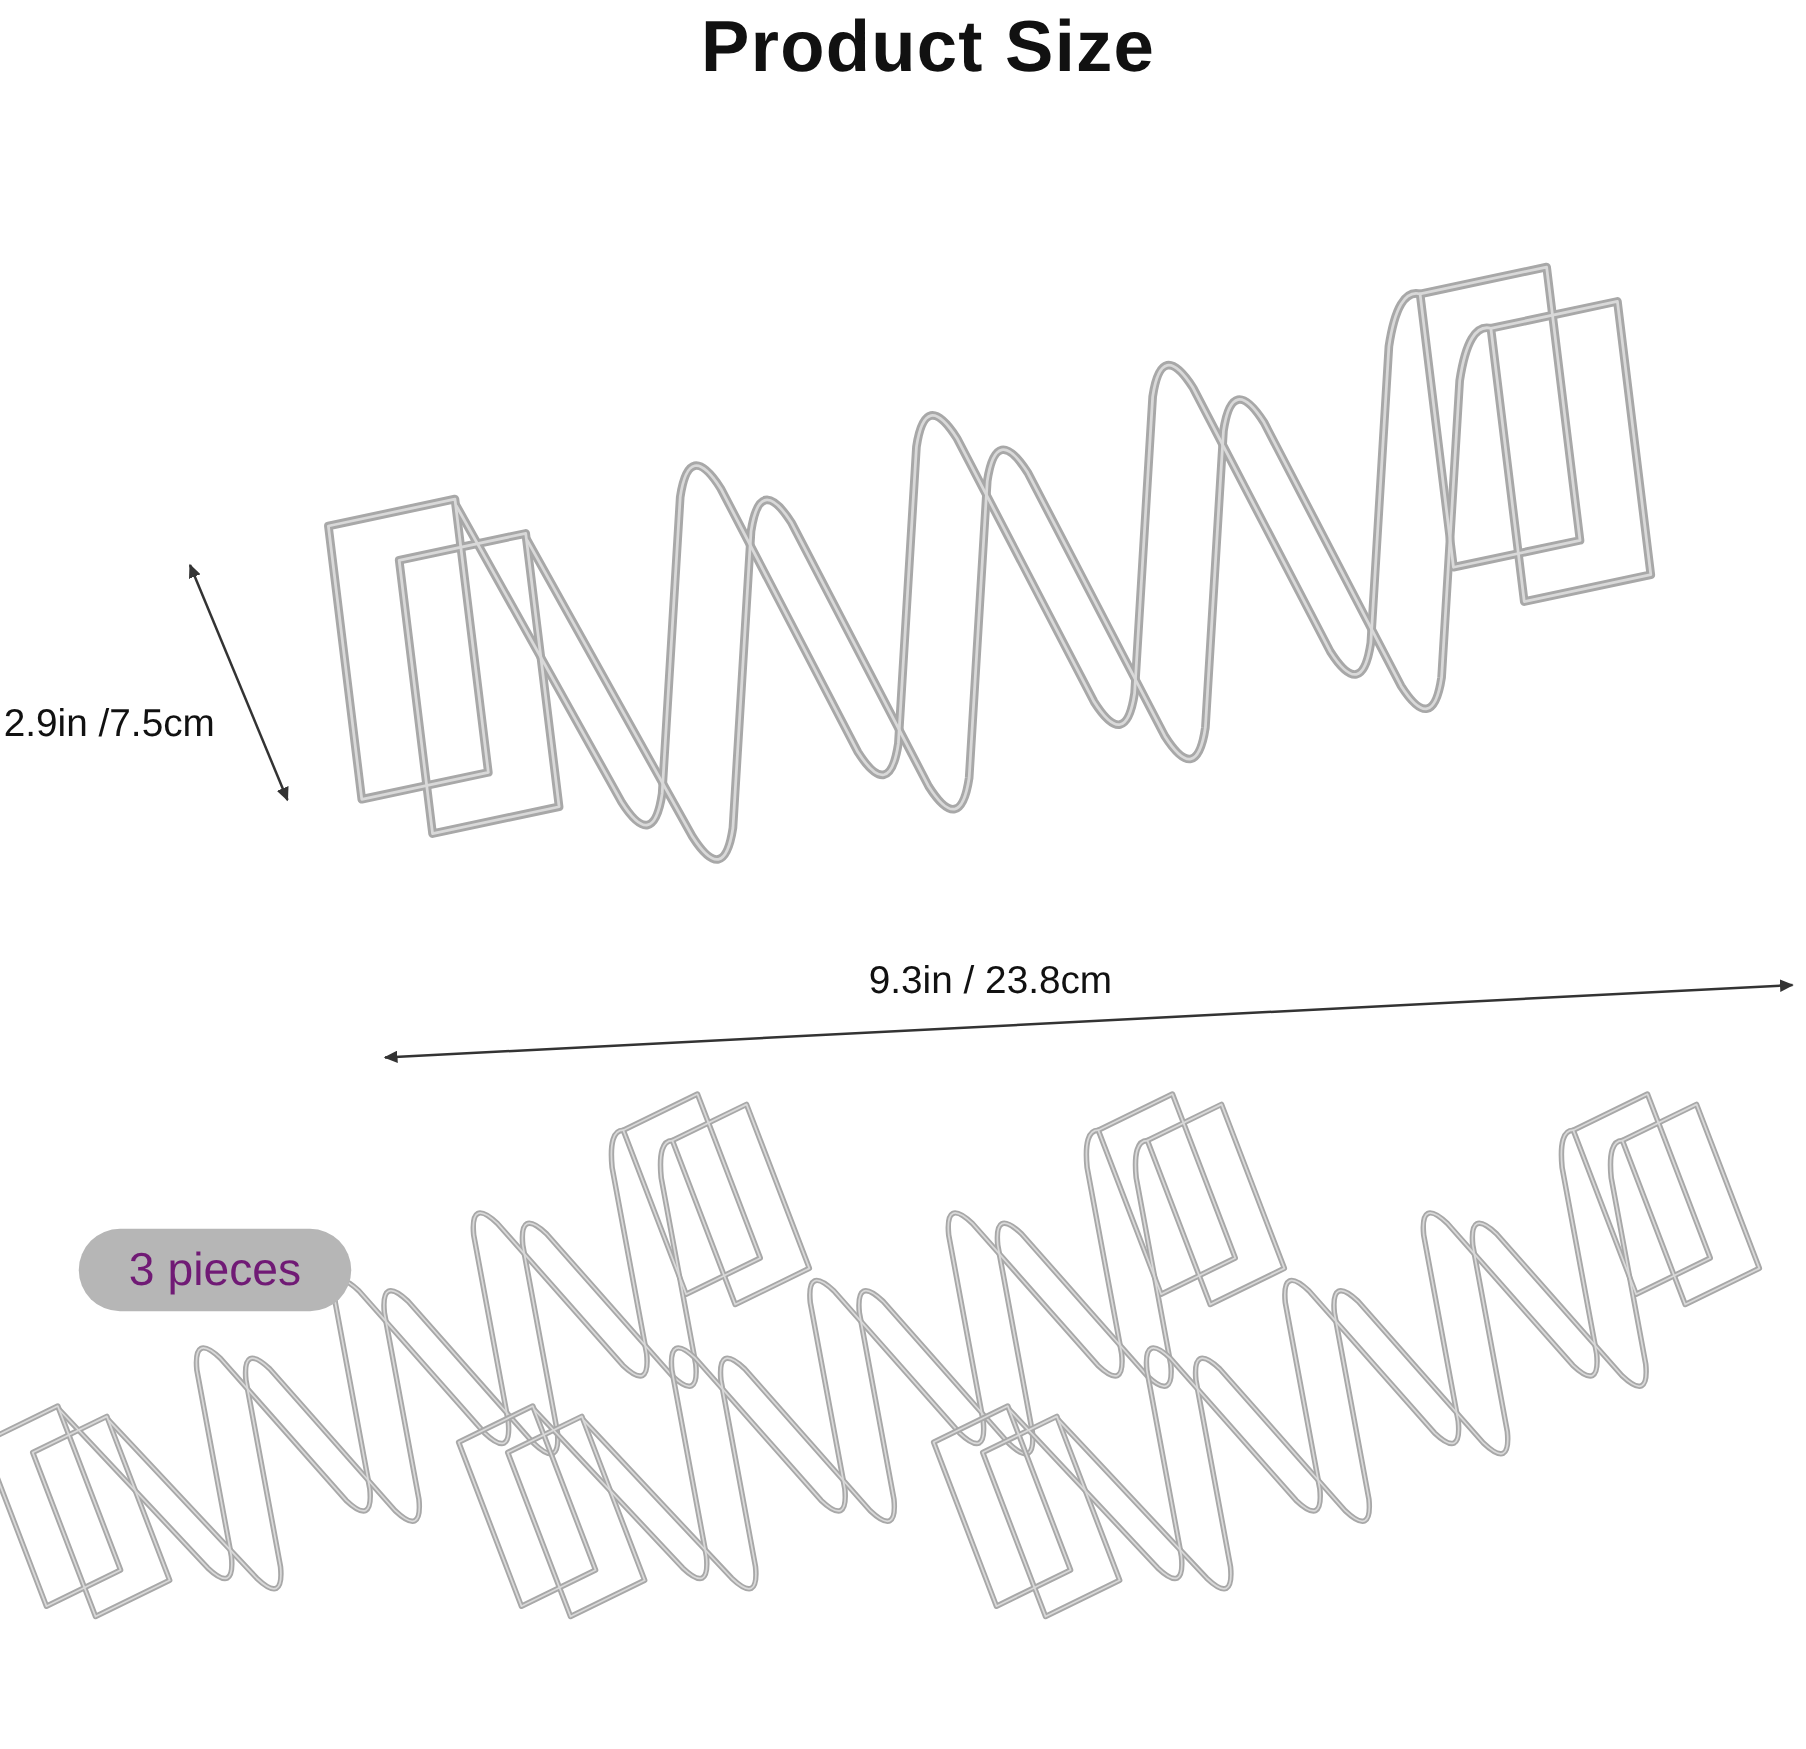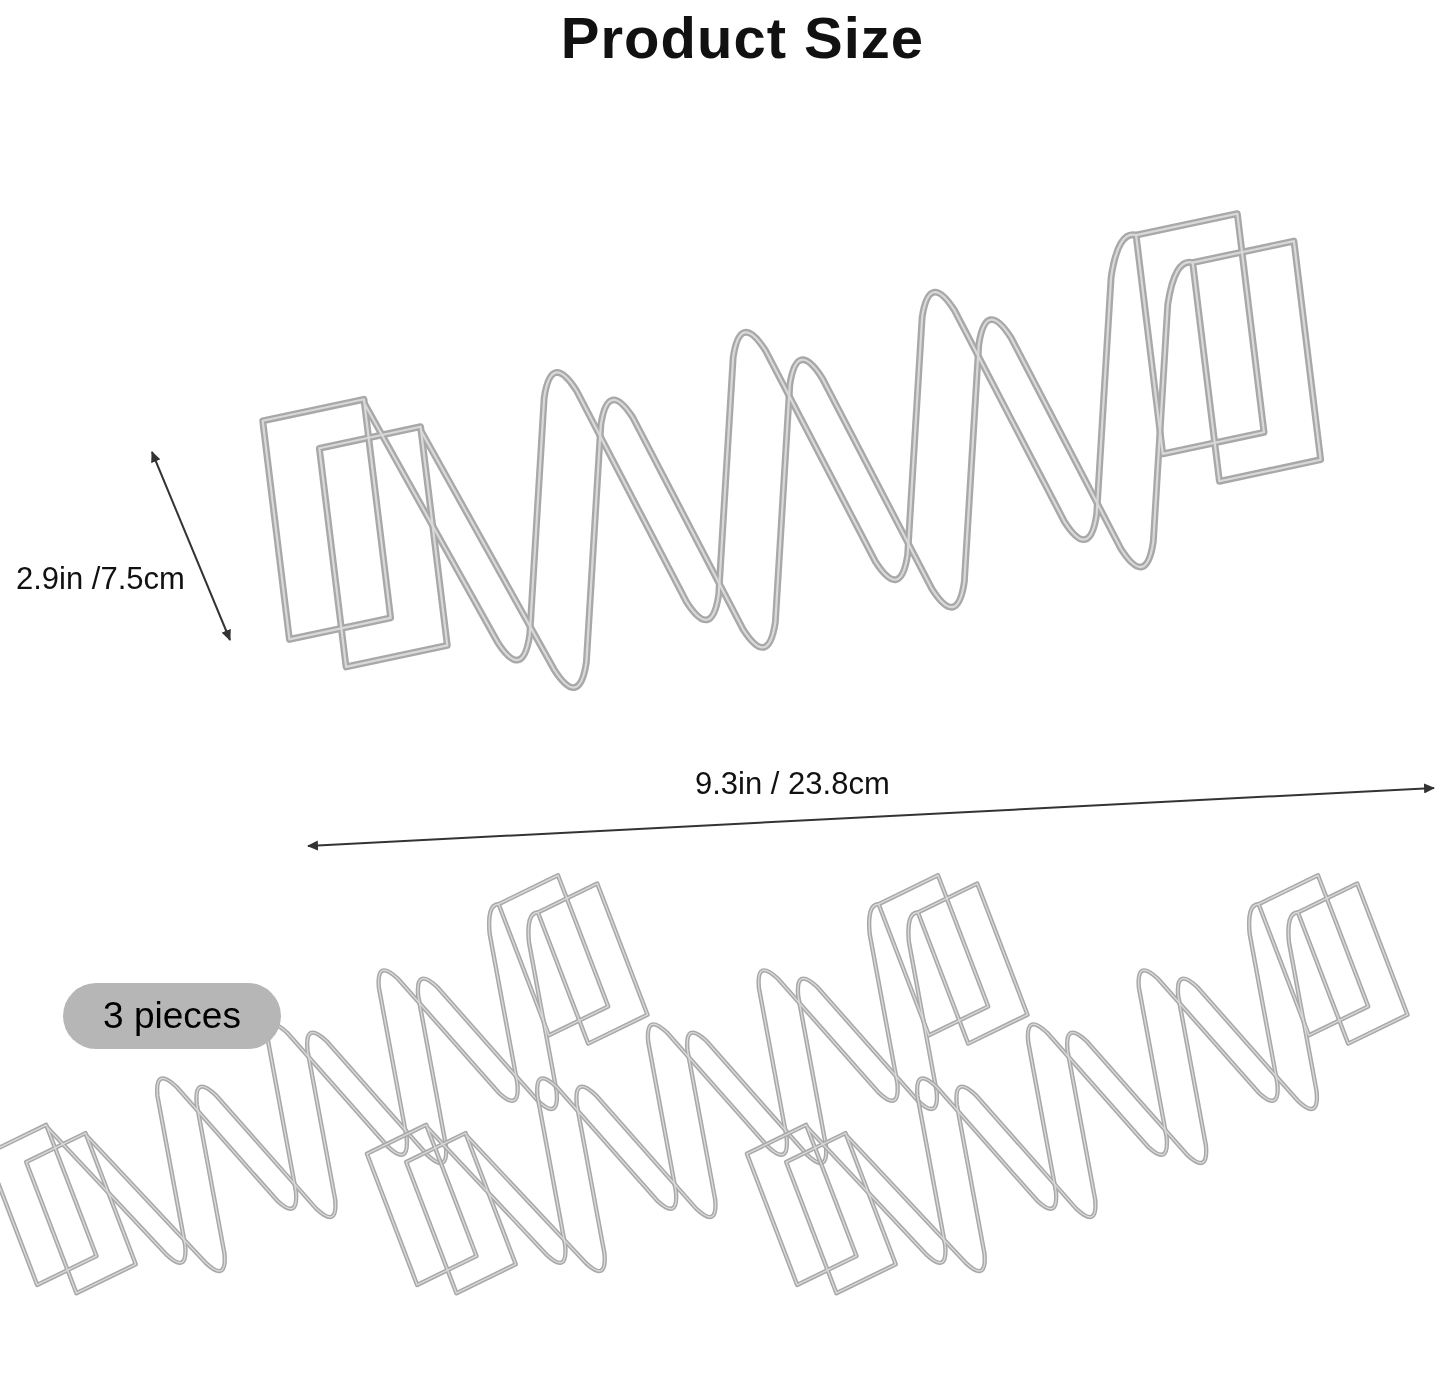--- a/index.html
+++ b/index.html
@@ -46,32 +46,32 @@
   .dimline{
     stroke:var(--arrow);
     stroke-width:2;
   }
   .dim{
     position:absolute;
     font-size:31px;
     color:var(--text);
     white-space:nowrap;
   }
-  .dim-depth{left:16px;top:561px;}
+  .dim-depth{left:3px;top:561px;}
   .dim-length{left:695px;top:766px;}
   .badge{
     position:absolute;
     left:63px;top:983px;
     width:218px;height:66px;
     background:var(--badge-bg);
     border-radius:34px;
     display:flex;align-items:center;justify-content:center;
   }
   .badge span{
-    color:#000000;
+    color:#701a75;
     font-size:37px;
   }
 </style>
 </head>
 <body>
 
 <div class="page">
 
   <h1 class="title">Product Size</h1>
 

